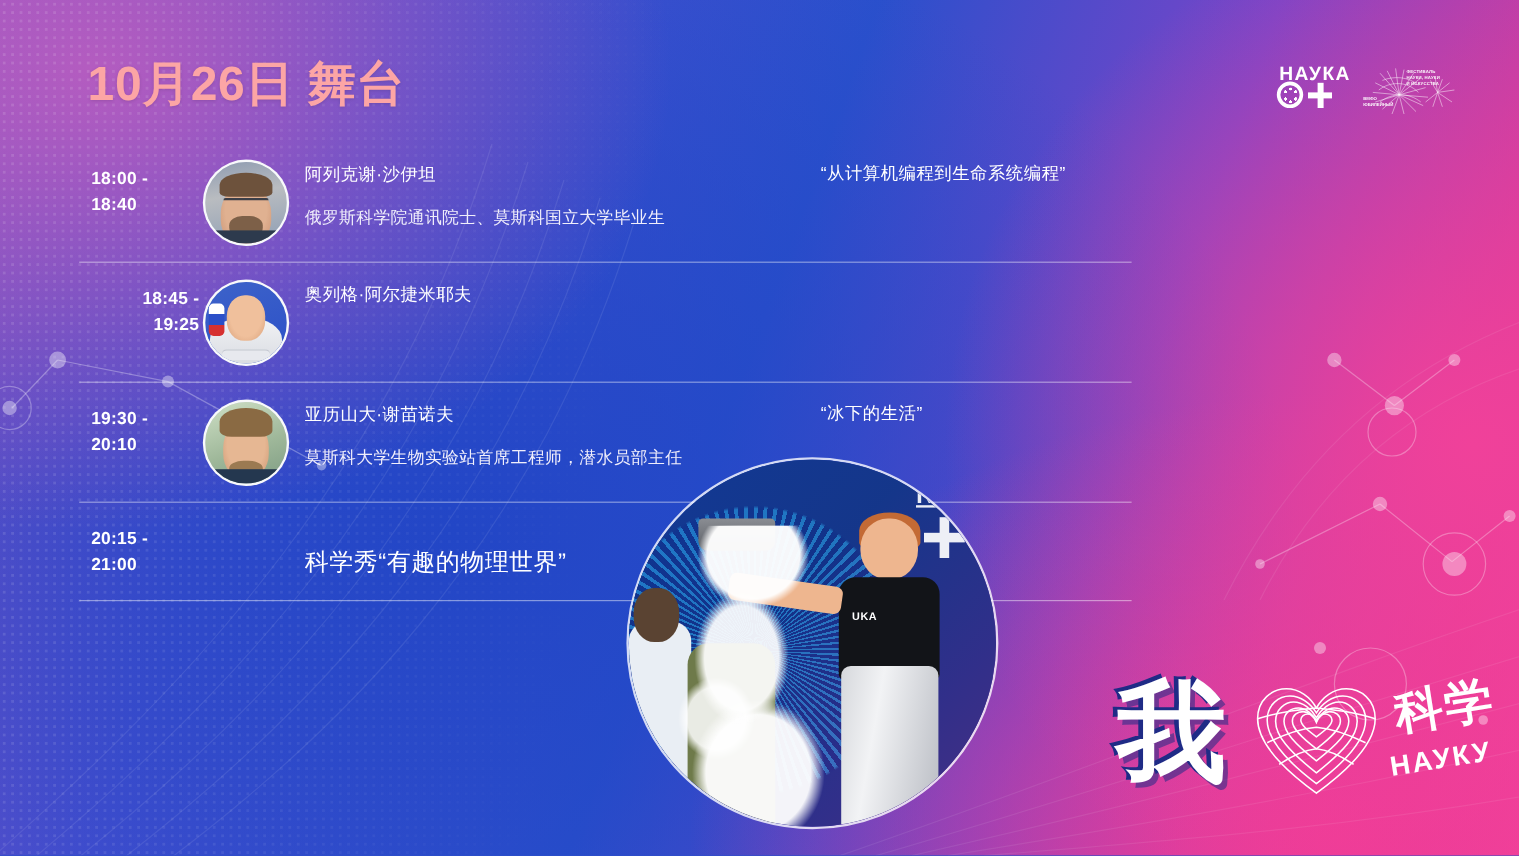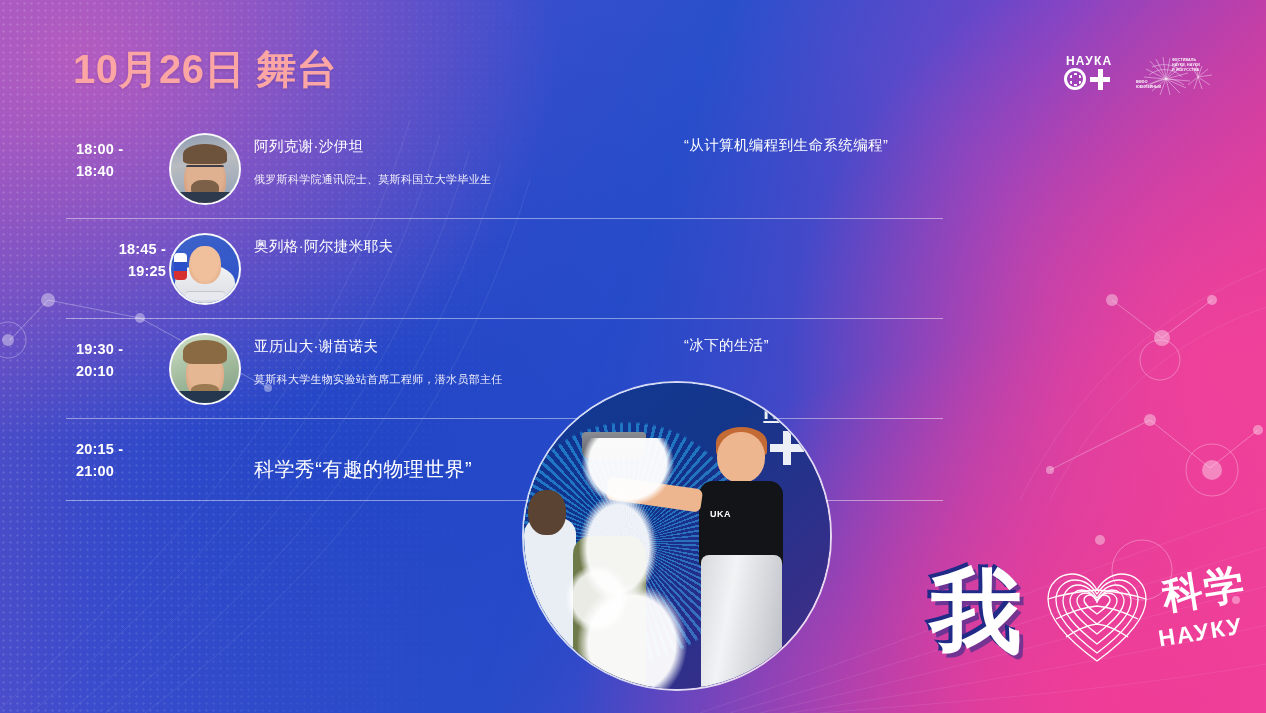--- a/index.html
+++ b/index.html
@@ -41,21 +41,21 @@
     position:absolute; left:73px; top:42px;
     font-size:40px; font-weight:bold; color:#fca5a5;
     letter-spacing:.5px; white-space:nowrap;
     text-shadow:0 1px 3px rgba(0,0,0,.12);
   }
   .logos { position:absolute; right:46px; top:54px; display:flex; align-items:center; gap:14px; }
 
   .logo-nauka { width:58px; height:44px; position:relative; }
   .logo-nauka .word {
     position:absolute; top:0; left:2px;
-    font-size:12px; font-weight:bold; color:#fff; letter-spacing:1.2px;
+    font-size:16px; font-weight:bold; color:#fff; letter-spacing:1.2px;
   }
   .logo-nauka .mark { position:absolute; top:14px; left:0; display:flex; align-items:center; gap:4px; }
   .logo-nauka .sun {
     width:22px; height:22px; border-radius:50%;
     border:3.5px solid #fff; position:relative;
     box-shadow:inset 0 0 0 1.5px rgba(255,255,255,0);
   }
   .logo-nauka .sun::after {
     content:""; position:absolute; inset:1.5px; border-radius:50%;
     background:
@@ -106,21 +106,21 @@
     overflow:hidden; border:2px solid rgba(255,255,255,.85);
     background:#cfd6e4;
   }
   .avatar .pic { position:absolute; inset:0; }
   .speaker {
     position:absolute; left:254px; top:18px; width:400px;
     font-size:14.5px; color:#fff; letter-spacing:.4px; line-height:1.5;
   }
   .role {
     position:absolute; left:254px; top:53px; width:420px;
-    font-size:11px; color:#f0eefb; letter-spacing:.3px; line-height:1.5;
+    font-size:14px; color:#f0eefb; letter-spacing:.3px; line-height:1.5;
   }
   .talk {
     position:absolute; left:684px; top:16px; width:370px;
     font-size:14.5px; color:#fff; letter-spacing:.4px; line-height:1.65;
   }
   .row.show .speaker { left:254px; top:36px; font-size:20px; width:430px; }
 
   
   .p1 { background:linear-gradient(170deg,#8e9bb0 0%,#b9bcc0 40%,#8e9eb4 100%); }
   .p1::before { content:""; position:absolute; left:19%; top:30%; width:62%; height:72%;

